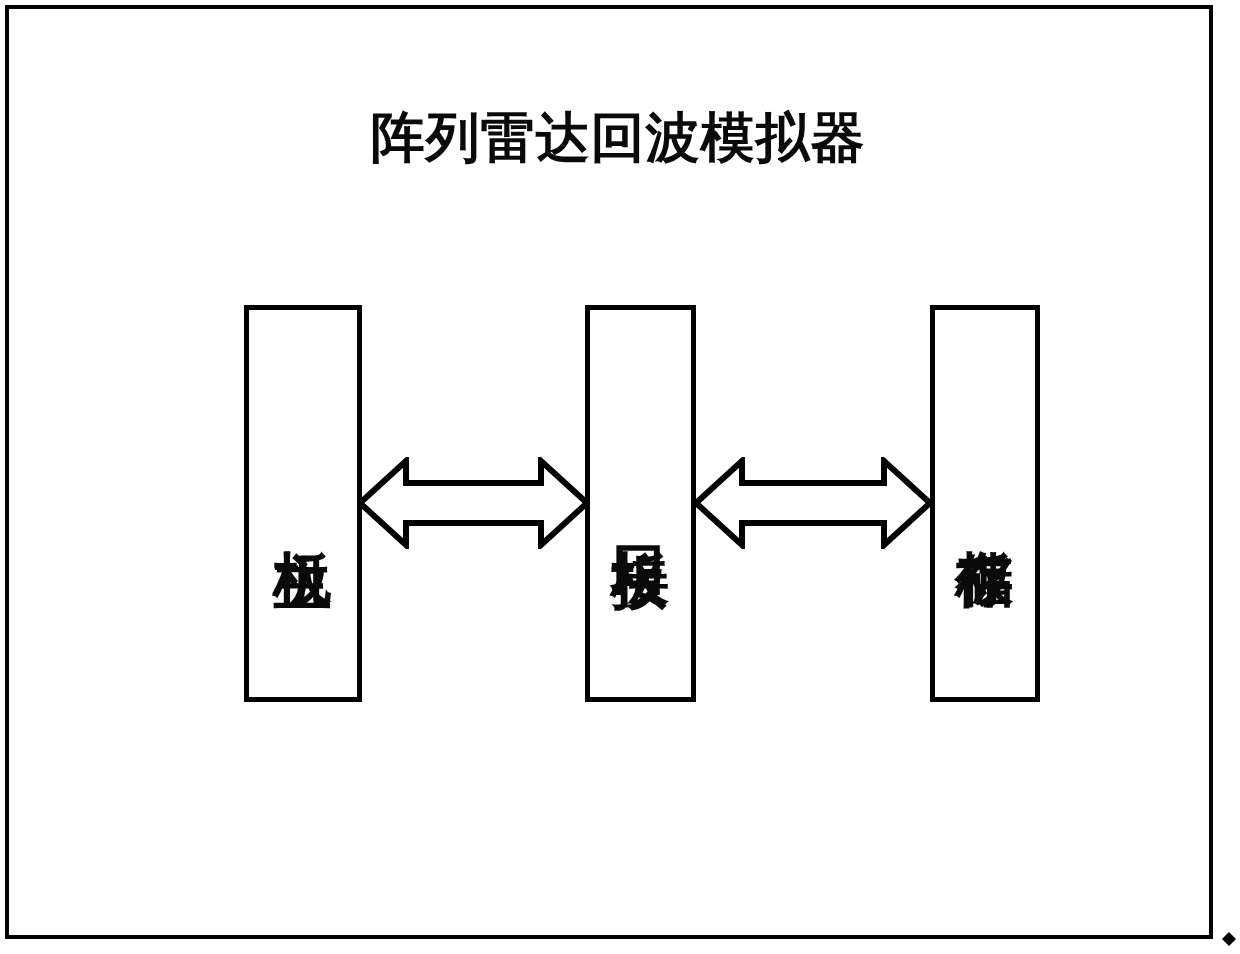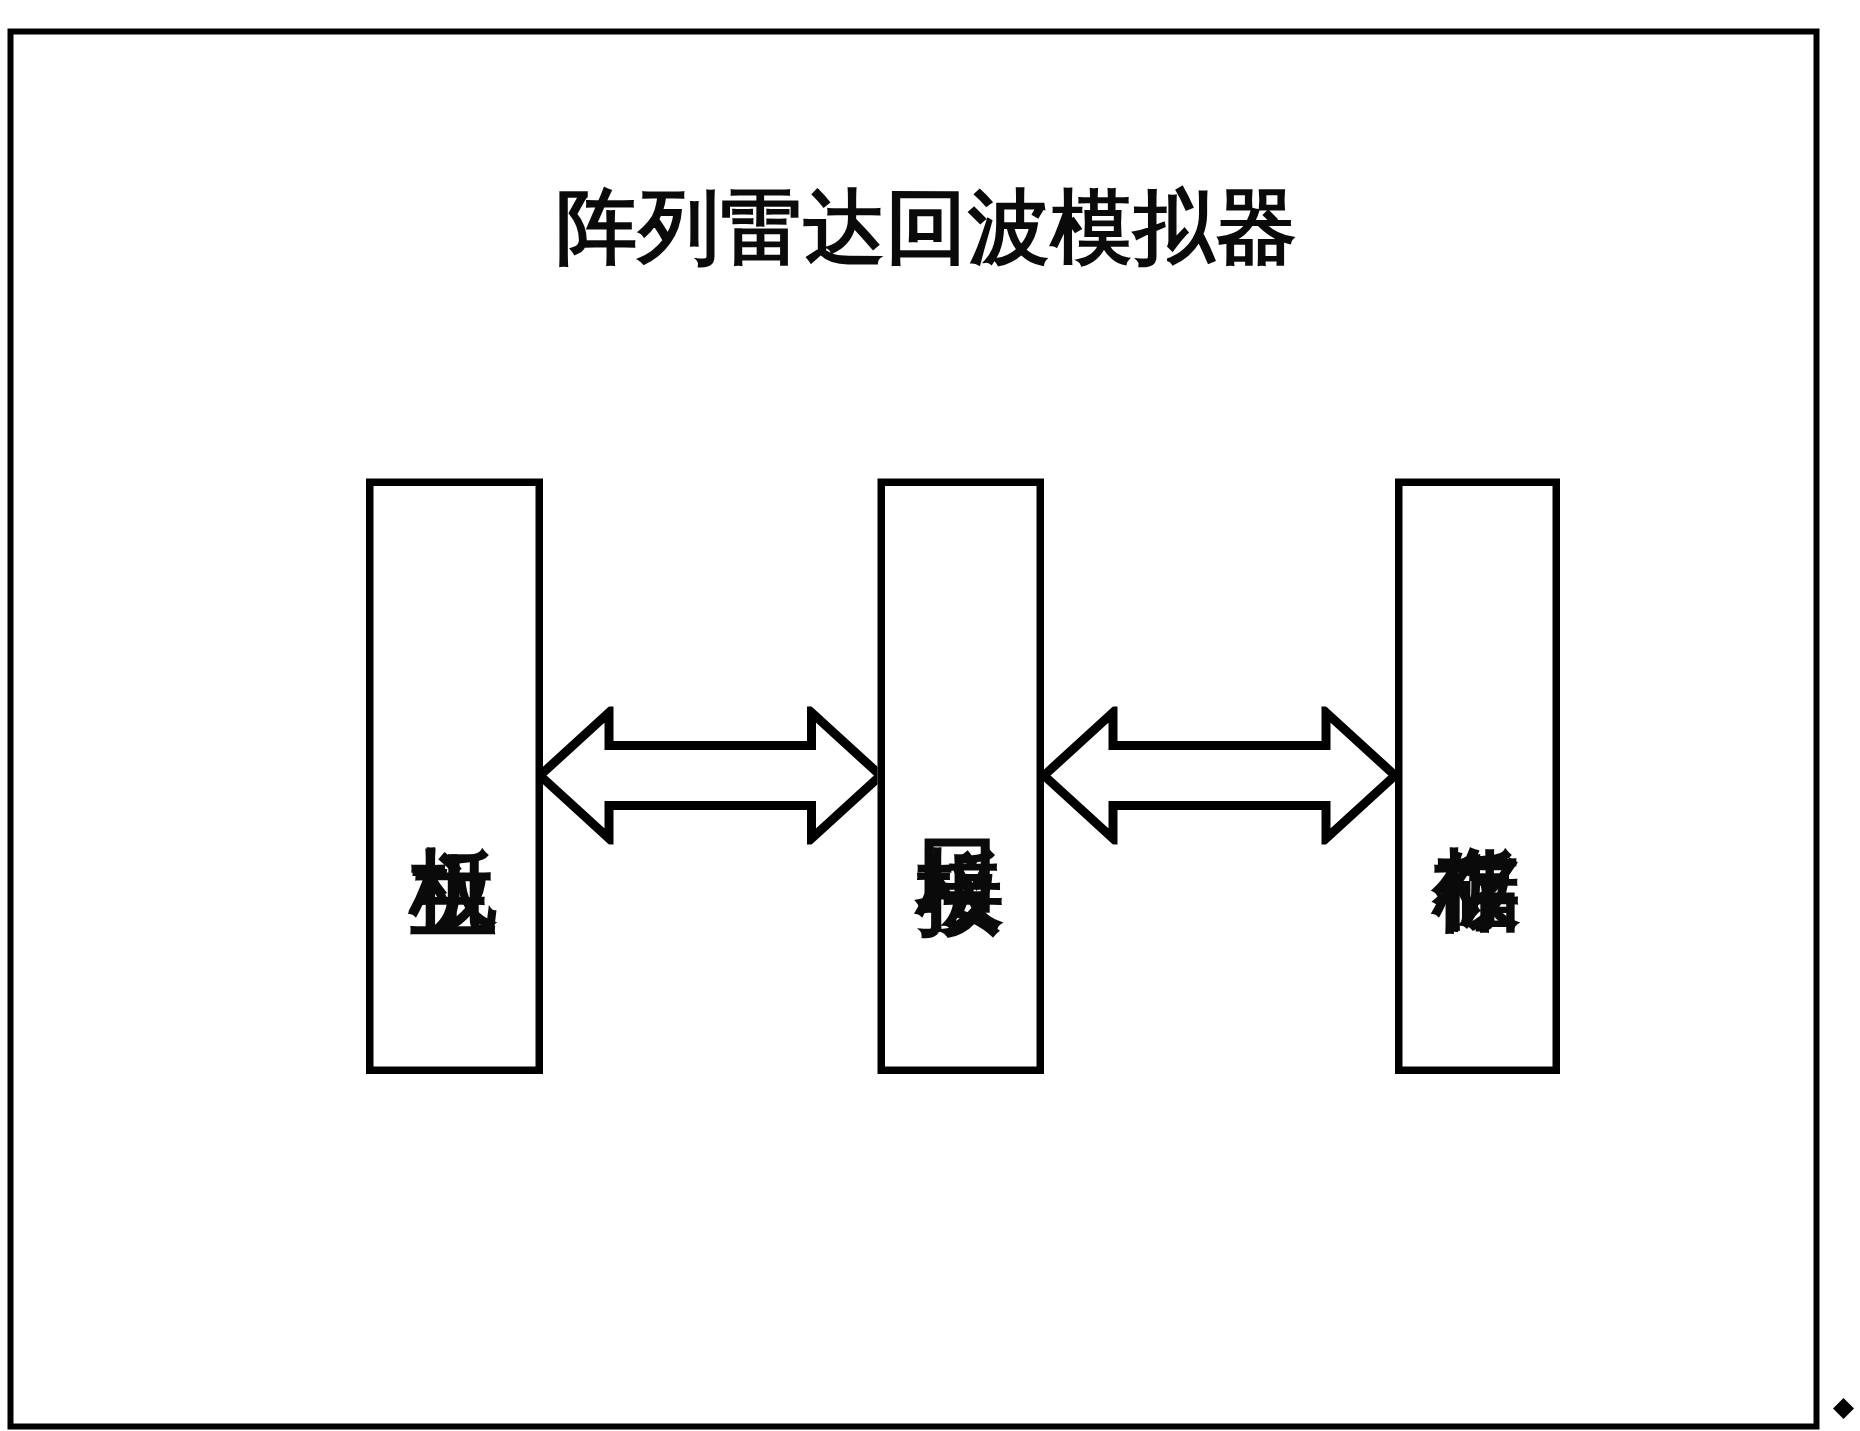--- a/index.html
+++ b/index.html
@@ -15,21 +15,21 @@
     position: relative;
     width: 1240px;
     height: 954px;
     background: #ffffff;
     overflow: hidden;
   }
   
   #figure-frame {
     position: absolute;
     left: 5px;
-    top: 19px;
+    top: 5px;
     width: 1208px;
     height: 934px;
     border: 4px solid #000000;
     box-sizing: border-box;
     background: #ffffff;
   }
   
   #figure-title {
     position: absolute;
     left: 0;

